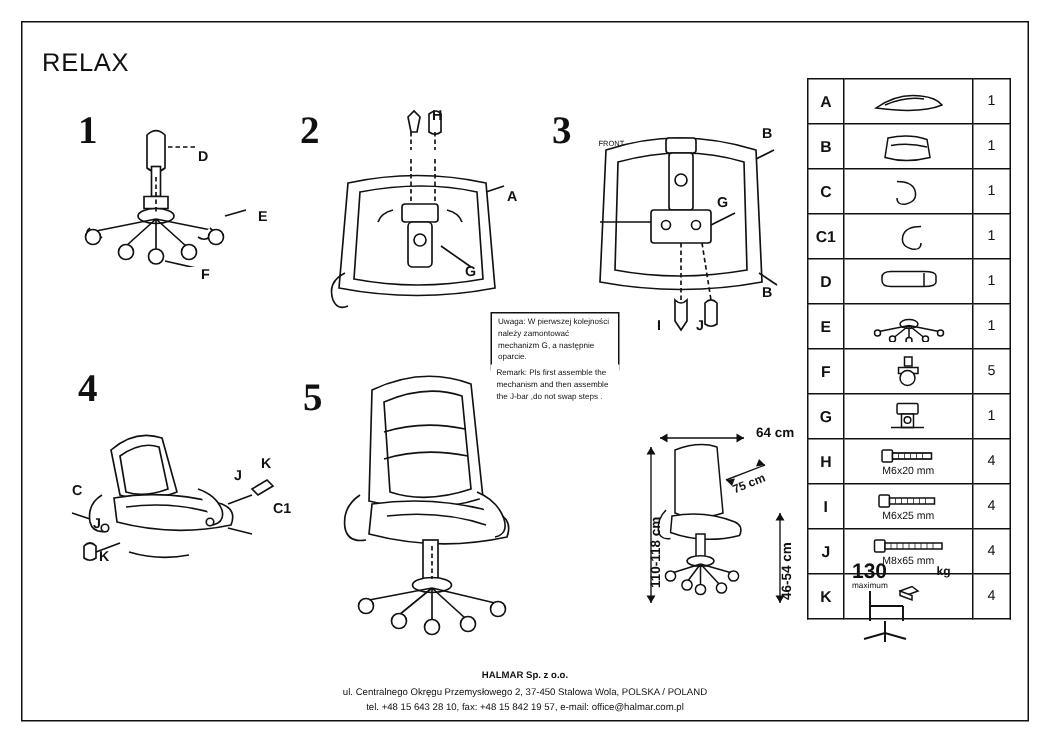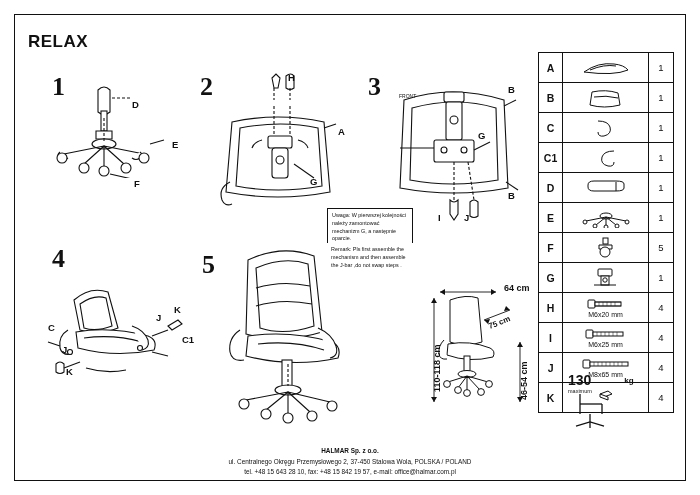--- a/index.html
+++ b/index.html
@@ -1,19 +1,19 @@
 <!DOCTYPE html>
 <html><head>
 <meta charset="utf-8">
 <style>
   html,body{margin:0;padding:0;}
   body{width:700px;height:495px;background:#ffffff;font-family:"Liberation Sans",sans-serif;color:#111;overflow:hidden;}
   .page{position:relative;width:700px;height:495px;box-sizing:border-box;}
   .frame{position:absolute;left:14px;top:14px;width:672px;height:467px;border:1.5px solid #111;box-sizing:border-box;}
-  .title{position:absolute;left:28px;top:32px;font-size:17px;font-weight:bold;letter-spacing:.5px;}
+  .title{position:absolute;left:28px;top:32px;font-size:17px;font-weight:normal;letter-spacing:.5px;}
 
   
   .parts{position:absolute;left:538px;top:52px;width:136px;border-collapse:collapse;}
   .parts td{border:1px solid #111;font-size:9.5px;text-align:center;vertical-align:middle;height:27px;}
   .parts td.c1{width:22px;font-weight:bold;font-size:10.5px;}
   .parts td.c2{width:86px;}
   .parts td.c3{width:24px;}
   .parts td.c2 .dim{font-size:7px;display:block;margin-top:1px;}
   .pic{display:flex;align-items:center;justify-content:center;height:24px;}
 

